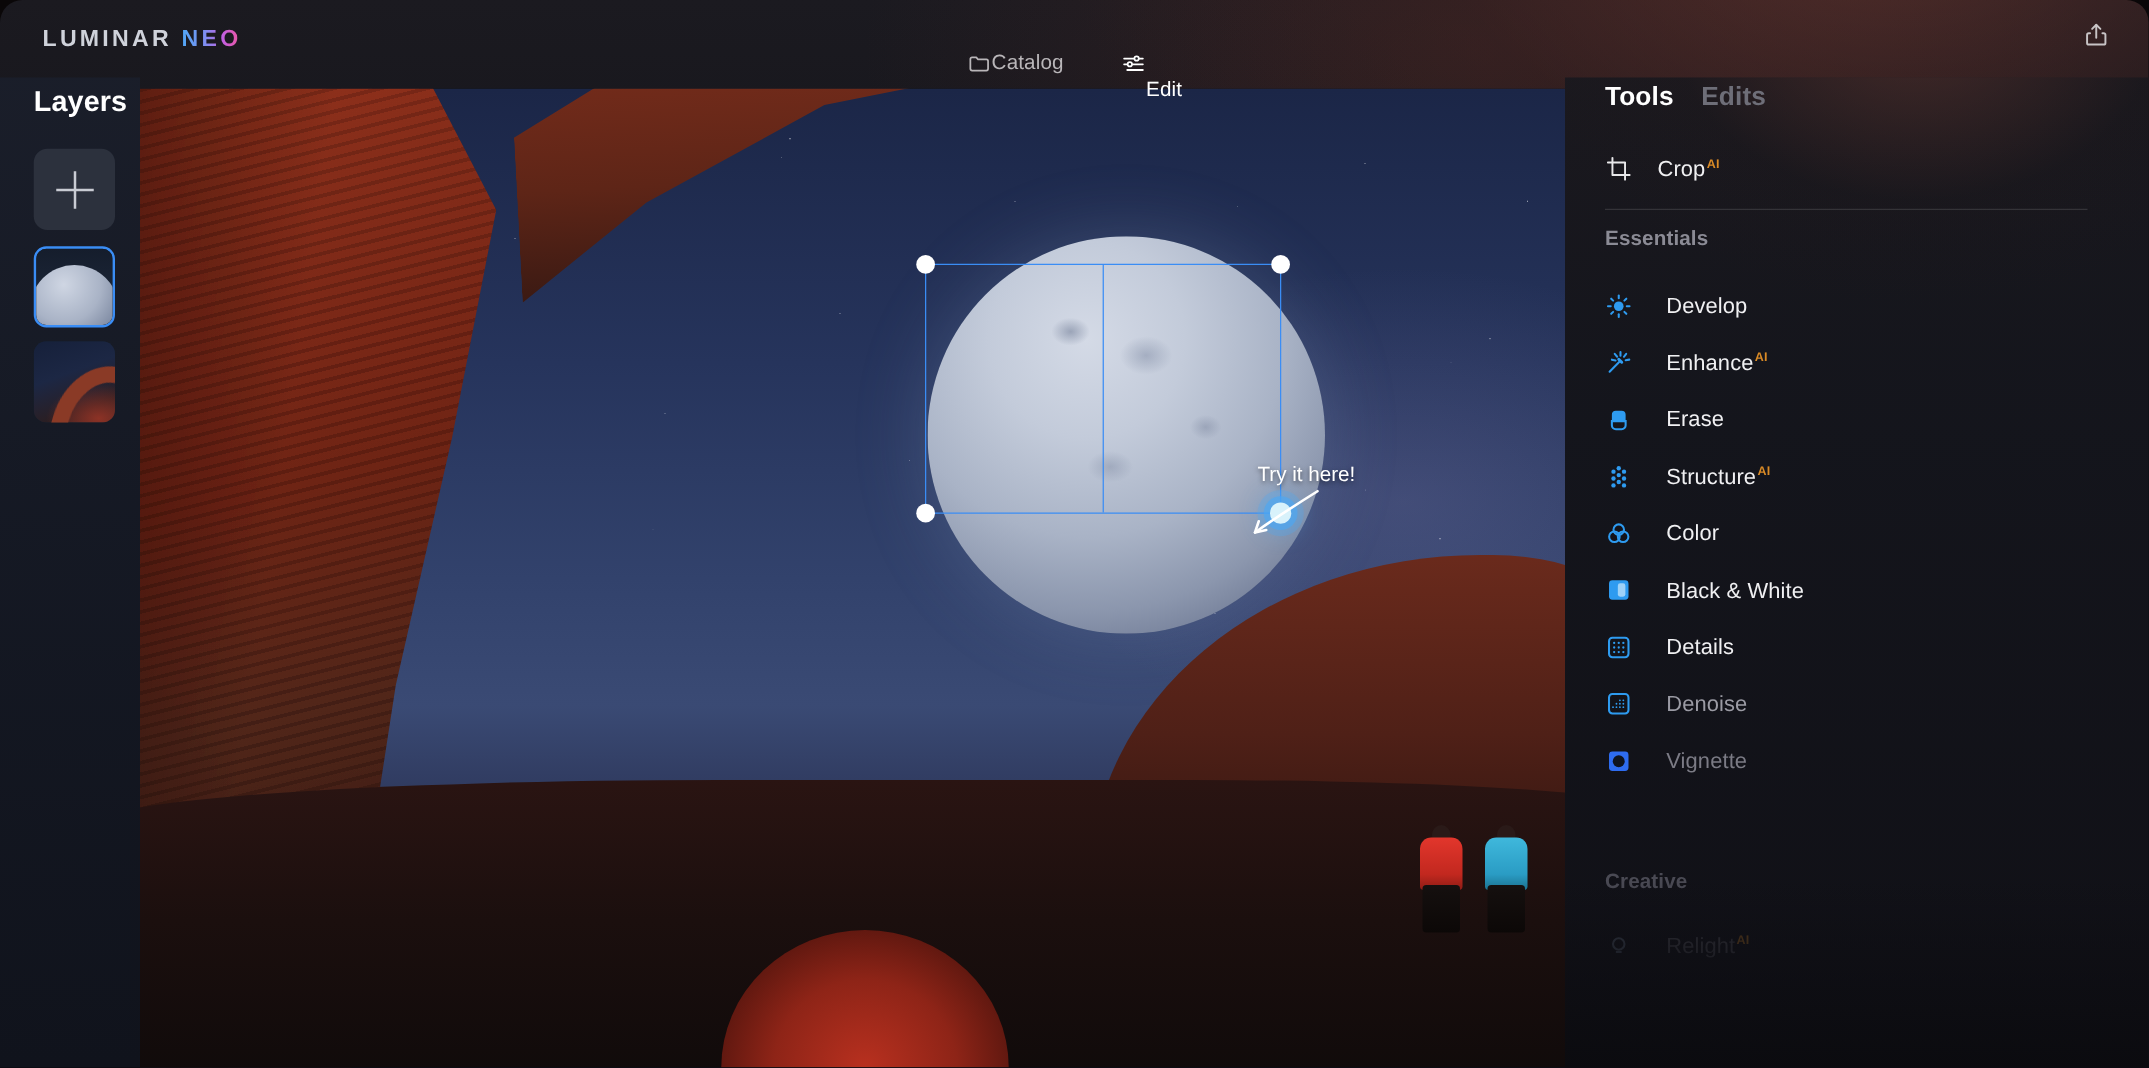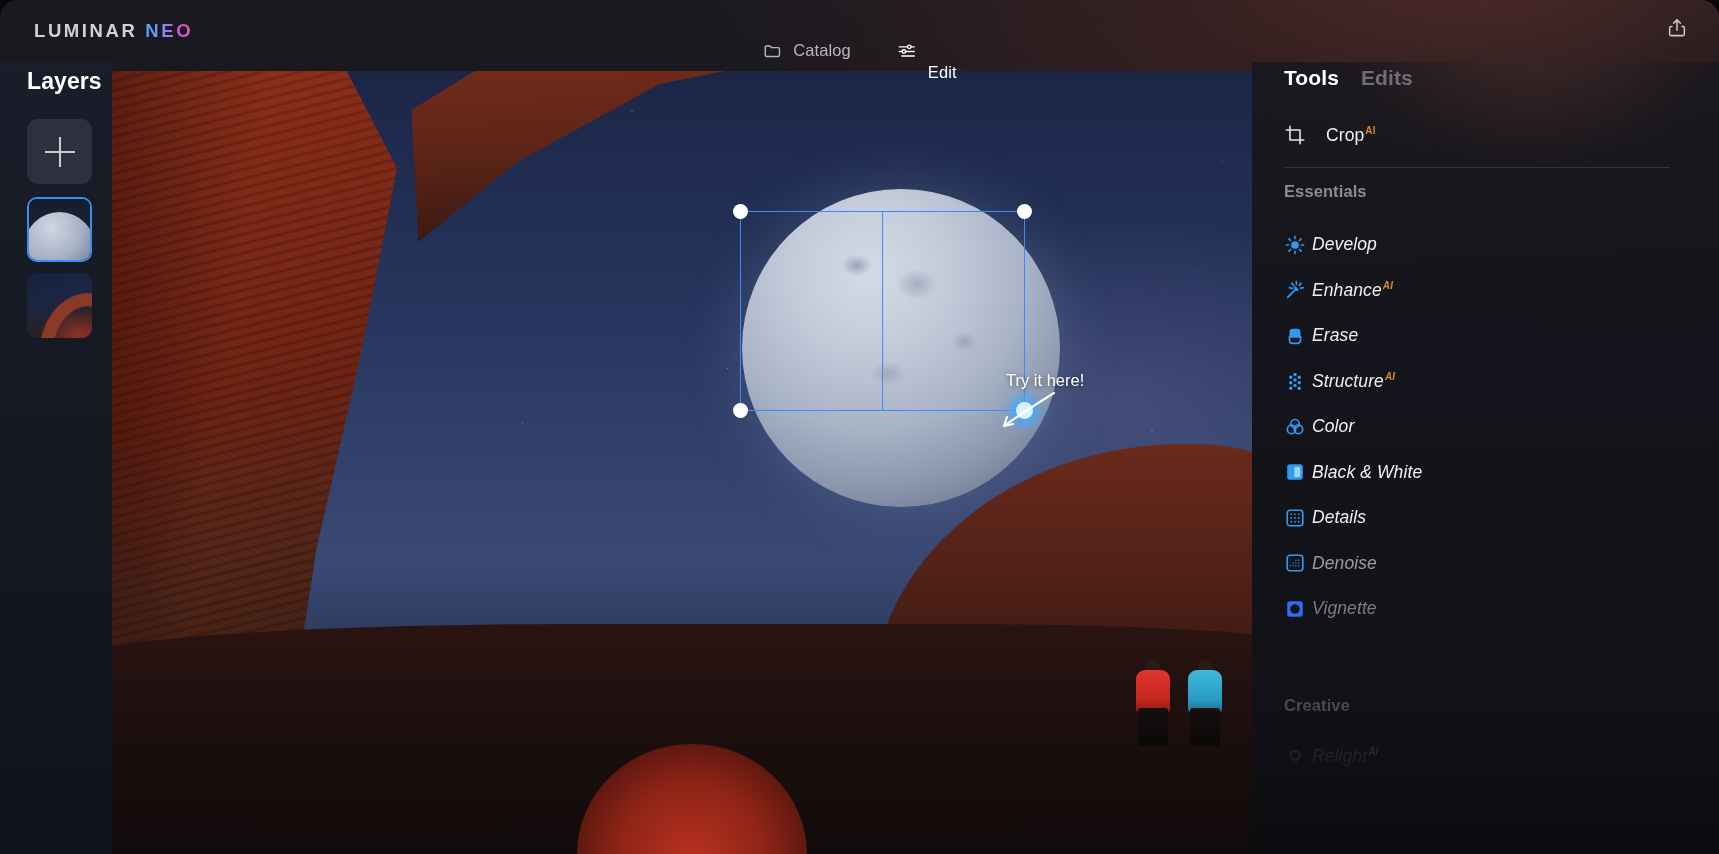--- a/index.html
+++ b/index.html
@@ -42,21 +42,21 @@
     -webkit-background-clip: text; background-clip: text;
     -webkit-text-fill-color: transparent; color: transparent;
   }
 
   #nav-center {
     position: absolute; left: 50%; top: 13px;
     transform: translateX(-50%);
     display: flex; align-items: center; gap: 26px;
   }
   .nav-item {
-    display: flex; align-items: center; gap: 11px;
+    display: flex; align-items: center; 
     padding: 6px 10px; border-radius: 7px;
     cursor: pointer;
   }
   .nav-item .nav-label {
     font-size: 16.5px; font-weight: 400;
     color: #b9b6b9;
     letter-spacing: 0.1px;
   }
   .nav-item.active .nav-label { color: #ffffff; font-weight: 500; margin-top: 44px; }
   .nav-item .nav-ico { width: 20px; height: 20px; display:block; }
@@ -371,24 +371,23 @@
     color: #8b8b95; letter-spacing: 0.1px;
   }
   #header-essentials { top: 120px; }
   #header-creative { top: 634px; color: #4a4a54; }
 
   #tool-list {
     position: absolute; left: 32px; top: 160px;
     width: 400px;
   }
   .tool-row {
-    display: flex; align-items: center; gap: 6px;
+    display: flex; align-items: center; gap: 27px;
     height: 45.5px;
     cursor: pointer;
-    font-style: italic;
   }
   .tool-icon {
     width: 22px; height: 22px;
     display: flex; align-items: center; justify-content: center;
     flex: 0 0 22px;
   }
   .tool-label {
     font-size: 17.5px; font-weight: 500;
     color: #f0f0f2; letter-spacing: 0.1px;
     white-space: nowrap;

